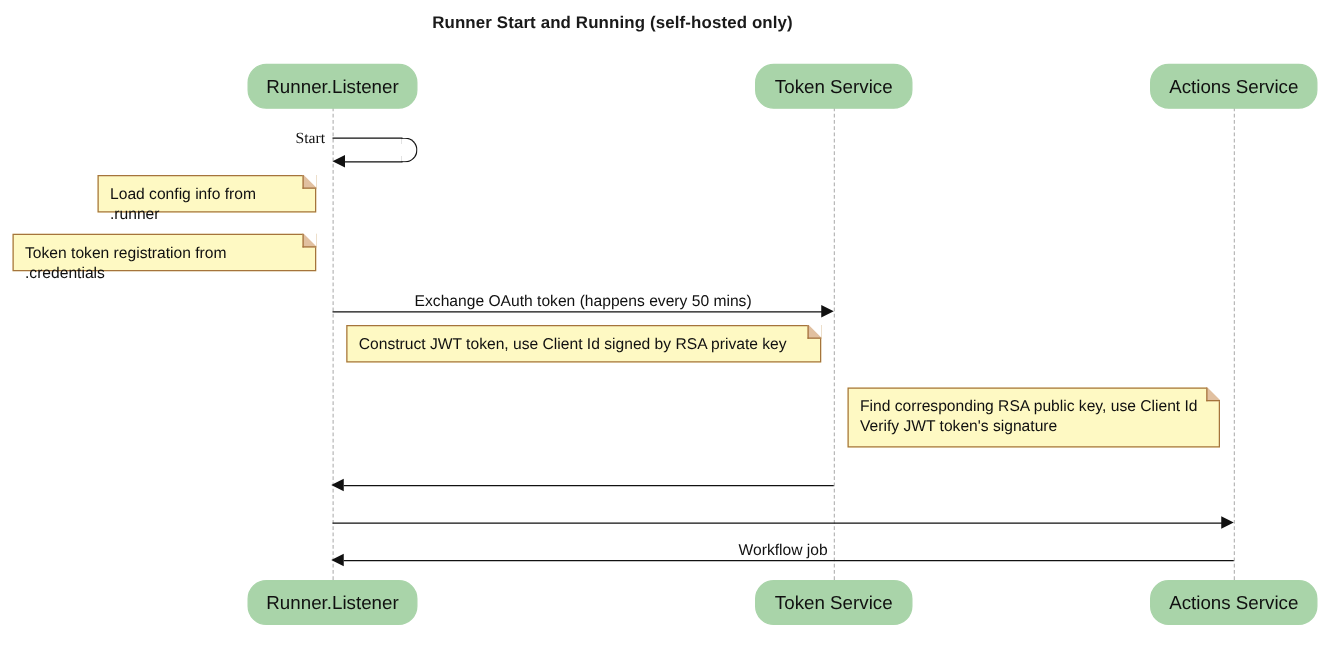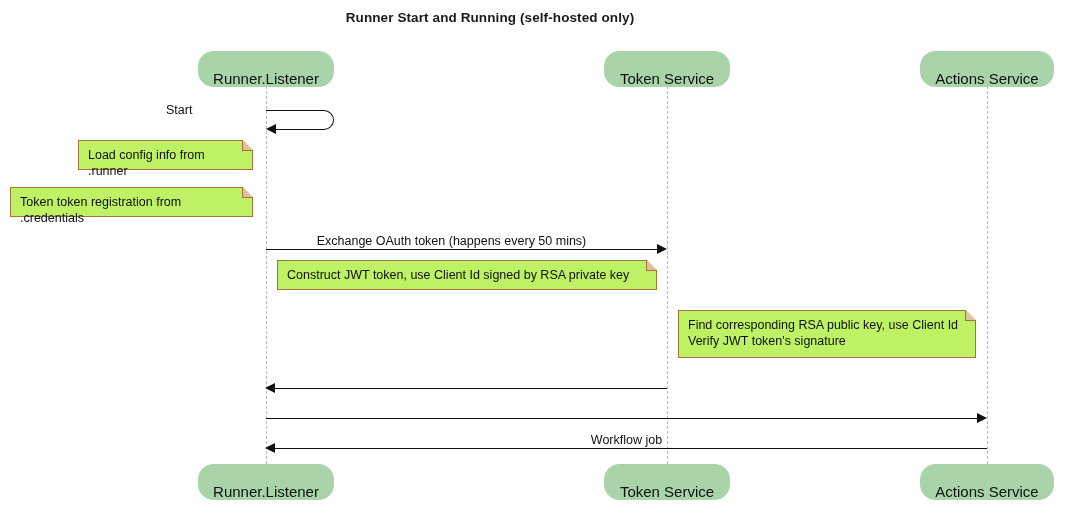--- a/index.html
+++ b/index.html
@@ -17,28 +17,28 @@
 
   
   .lifeline{
     position:absolute;width:0;border-left:1px dashed #b9b9b9;
   }
 
   
   .participant{
     position:absolute;height:36px;border-radius:15px;
     background:#a9d4a9;border:1px solid #a9d4a9;
-    display:flex;align-items:flex-end;justify-content:center;
+    display:flex;align-items:center;justify-content:center;
     color:#101010;font-size:15px;line-height:1;
     box-sizing:border-box;
   }
 
   
   .note{
-    position:absolute;background:#bef264;border:1px solid #a5743c;
+    position:absolute;background:#fef9c3;border:1px solid #a5743c;
     box-sizing:border-box;color:#101010;font-size:12.5px;
     padding:6px 8px 6px 9px;line-height:16px;
   }
   .note .fold{
     position:absolute;top:-1px;right:-1px;width:11px;height:11px;
     background:#e1c0a0;
     border-left:1px solid #a5743c;border-bottom:1px solid #a5743c;
     box-sizing:border-box;
   }
   .note .fold:after{
@@ -55,21 +55,21 @@
     position:absolute;width:0;height:0;
     border-top:5px solid transparent;border-bottom:5px solid transparent;
   }
   .arrow-head.right{border-left:10px solid #111111;}
   .arrow-head.left{border-right:10px solid #111111;}
 
   .msg-label{
     position:absolute;font-size:12.5px;color:#101010;
     text-align:center;line-height:14px;white-space:nowrap;
   }
-  .msg-label.rightalign{text-align:left;}
+  .msg-label.rightalign{text-align:right;font-family:Liberation Serif, serif;}
 
   
   .self-loop{position:absolute;}
   .self-loop .top{position:absolute;left:0;top:0;height:0;border-top:1.3px solid #111111;}
   .self-loop .bot{position:absolute;left:0;height:0;border-top:1.3px solid #111111;}
   .self-loop .curve{
     position:absolute;right:0;top:0;
     border:1.3px solid #111111;border-left:none;
     border-radius:0 12px 12px 0;box-sizing:border-box;
     background:transparent;
@@ -107,21 +107,21 @@
   <div class="note" style="left:78px;top:140px;width:175px;height:30px;">
     <div class="fold"></div>
     <div class="note-text">Load config info from .runner</div>
   </div>
 
   <div class="note" style="left:10px;top:187px;width:243px;height:30px;">
     <div class="fold"></div>
     <div class="note-text">Token token registration from .credentials</div>
   </div>
 
-  <div class="msg-label" style="left:251px;top:234px;width:401px;">Exchange OAuth token (happens every 50 mins)</div>
+  <div class="msg-label" style="left:266px;top:234px;width:401px;">Exchange OAuth token (happens every 50 mins)</div>
   <div class="msg-line" style="left:266px;top:249px;width:392px;"></div>
   <div class="arrow-head right" style="left:657px;top:244px;"></div>
 
   <div class="note" style="left:277px;top:260px;width:380px;height:30px;">
     <div class="fold"></div>
     <div class="note-text">Construct JWT token, use Client Id signed by RSA private key</div>
   </div>
 
   <div class="note" style="left:678px;top:310px;width:298px;height:48px;">
     <div class="fold"></div>

